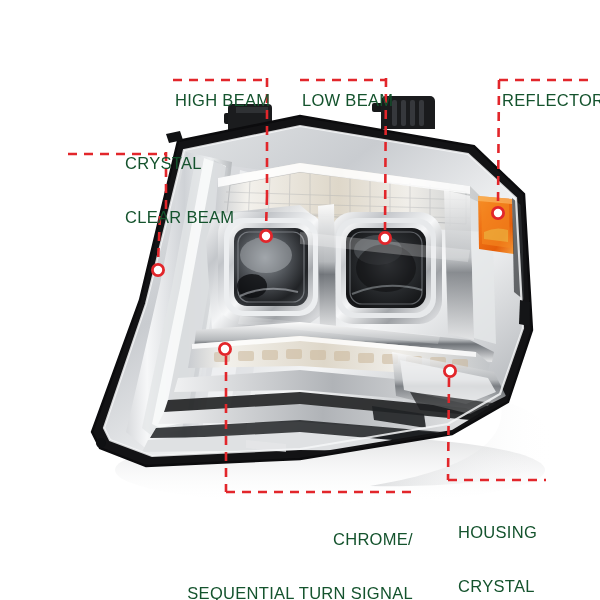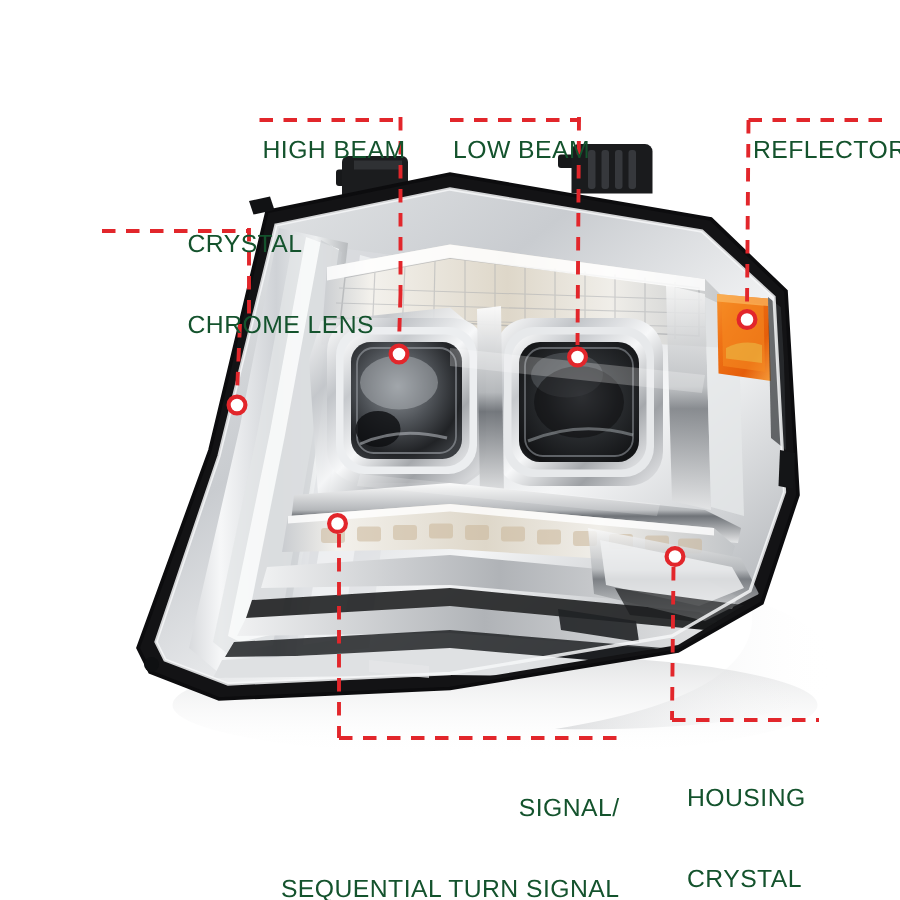--- a/index.html
+++ b/index.html
@@ -266,37 +266,37 @@
       <circle cx="266" cy="236" r="5.6" fill="#ffffff" stroke="#e2262b" stroke-width="2.8"></circle>
       <circle cx="385" cy="238" r="5.6" fill="#ffffff" stroke="#e2262b" stroke-width="2.8"></circle>
       <circle cx="498" cy="213" r="5.6" fill="#ffffff" stroke="#e2262b" stroke-width="2.8"></circle>
       <circle cx="225" cy="349" r="5.6" fill="#ffffff" stroke="#e2262b" stroke-width="2.8"></circle>
       <circle cx="450" cy="371" r="5.6" fill="#ffffff" stroke="#e2262b" stroke-width="2.8"></circle>
     </g>
   </svg>
 
   <div class="lbl" style="left:85px;top:118px;margin-left:40px;">
     <div>CRYSTAL</div>
-    <div>CHROME LENS</div>
+    <div>CLEAR BEAM</div>
   </div>
 
   <div class="lbl" style="left:175px;top:55px;">
     <div>HIGH BEAM</div>
   </div>
 
   <div class="lbl" style="left:302px;top:55px;">
     <div>LOW BEAM</div>
   </div>
 
   <div class="lbl" style="left:502px;top:55px;">
     <div>REFLECTOR</div>
   </div>
 
   <div class="lbl r" style="left:113px;top:494px;width:300px;">
-    <div>SIGNAL/</div>
+    <div>CHROME/</div>
     <div>SEQUENTIAL TURN SIGNAL</div>
   </div>
 
   <div class="lbl" style="left:458px;top:487px;">
     <div>HOUSING</div>
     <div>CRYSTAL</div>
   </div>
 
 </div>
 

